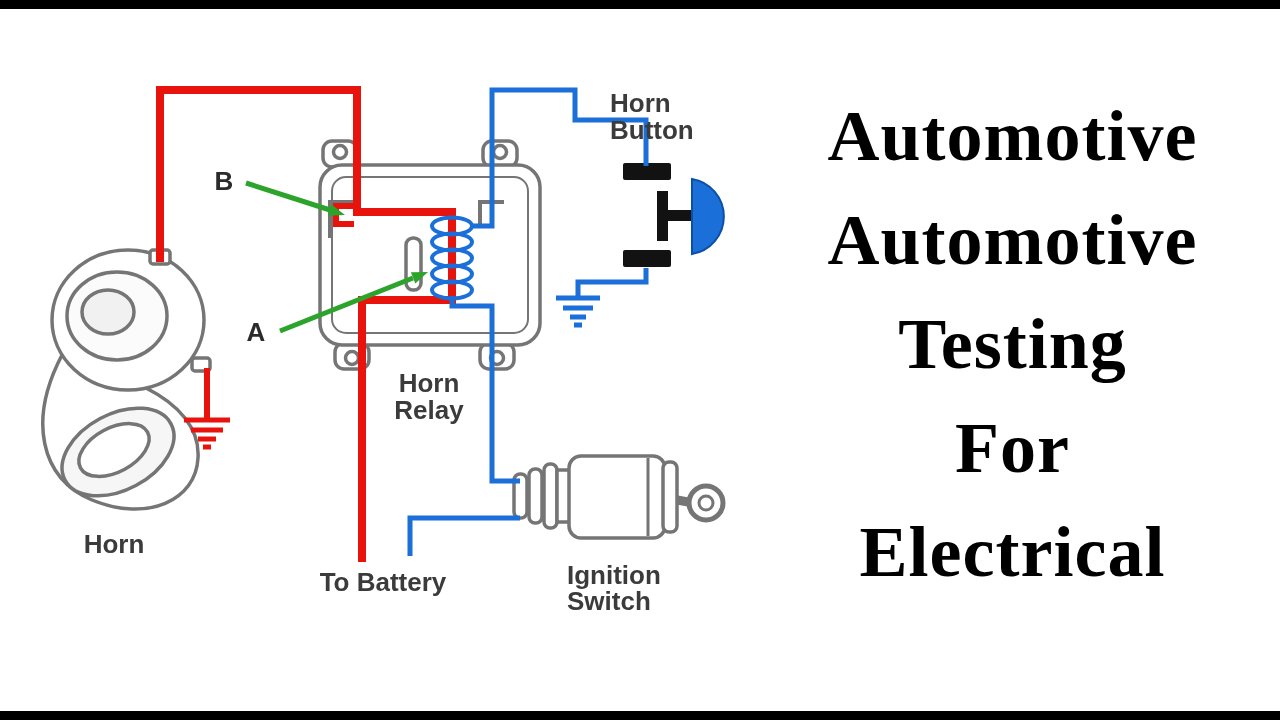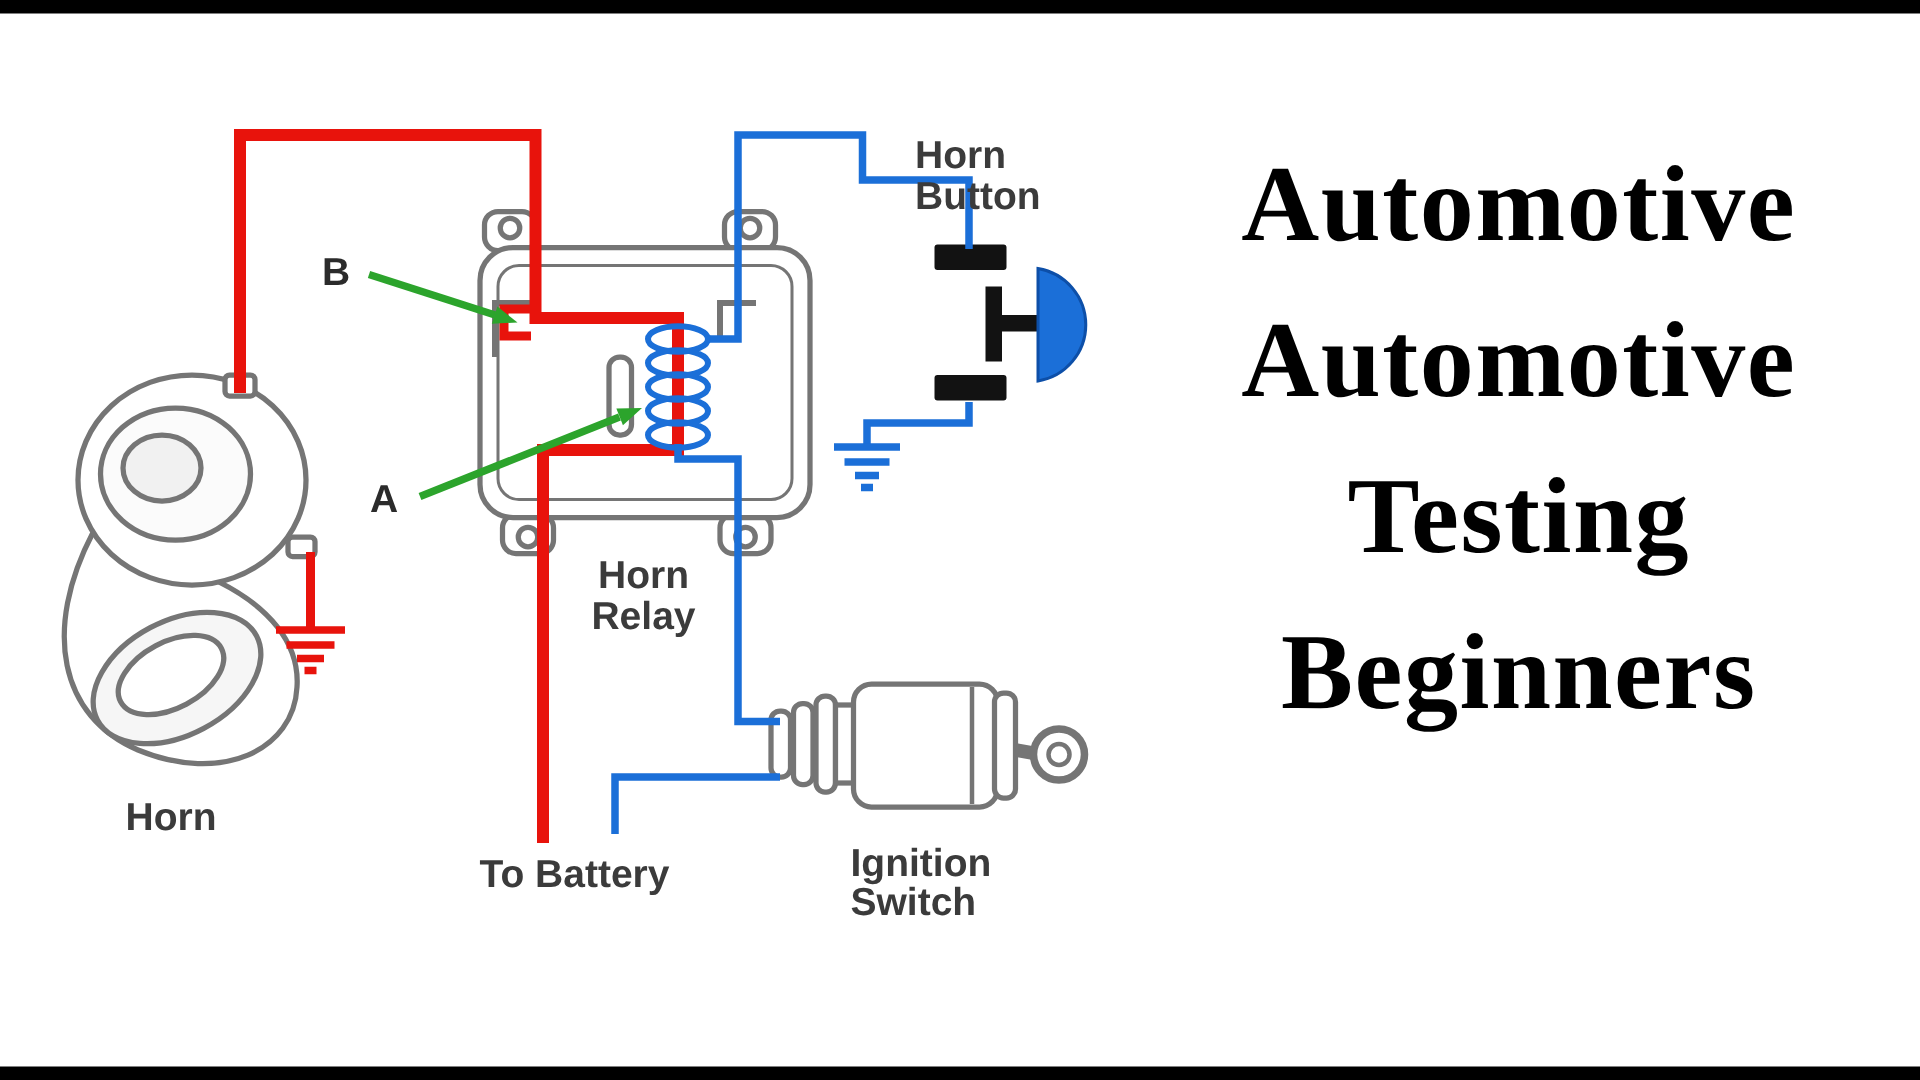--- a/index.html
+++ b/index.html
@@ -139,16 +139,17 @@
     <text class="lbl" x="567" y="584" text-anchor="start">Ignition</text>
     <text class="lbl" x="567" y="610" text-anchor="start">Switch</text>
     <text class="lbl-point" x="224" y="190" text-anchor="middle">B</text>
     <text class="lbl-point" x="256" y="341" text-anchor="middle">A</text>
   </svg>
 
   <div class="title-panel">
     <div class="title-line">Automotive</div>
     <div class="title-line">Automotive</div>
     <div class="title-line">Testing</div>
-    <div class="title-line">Beginners</div>
+    <div class="title-line">For</div>
+    <div class="title-line">Electrical</div>
   </div>
 
 </div>
 
 </body></html>

